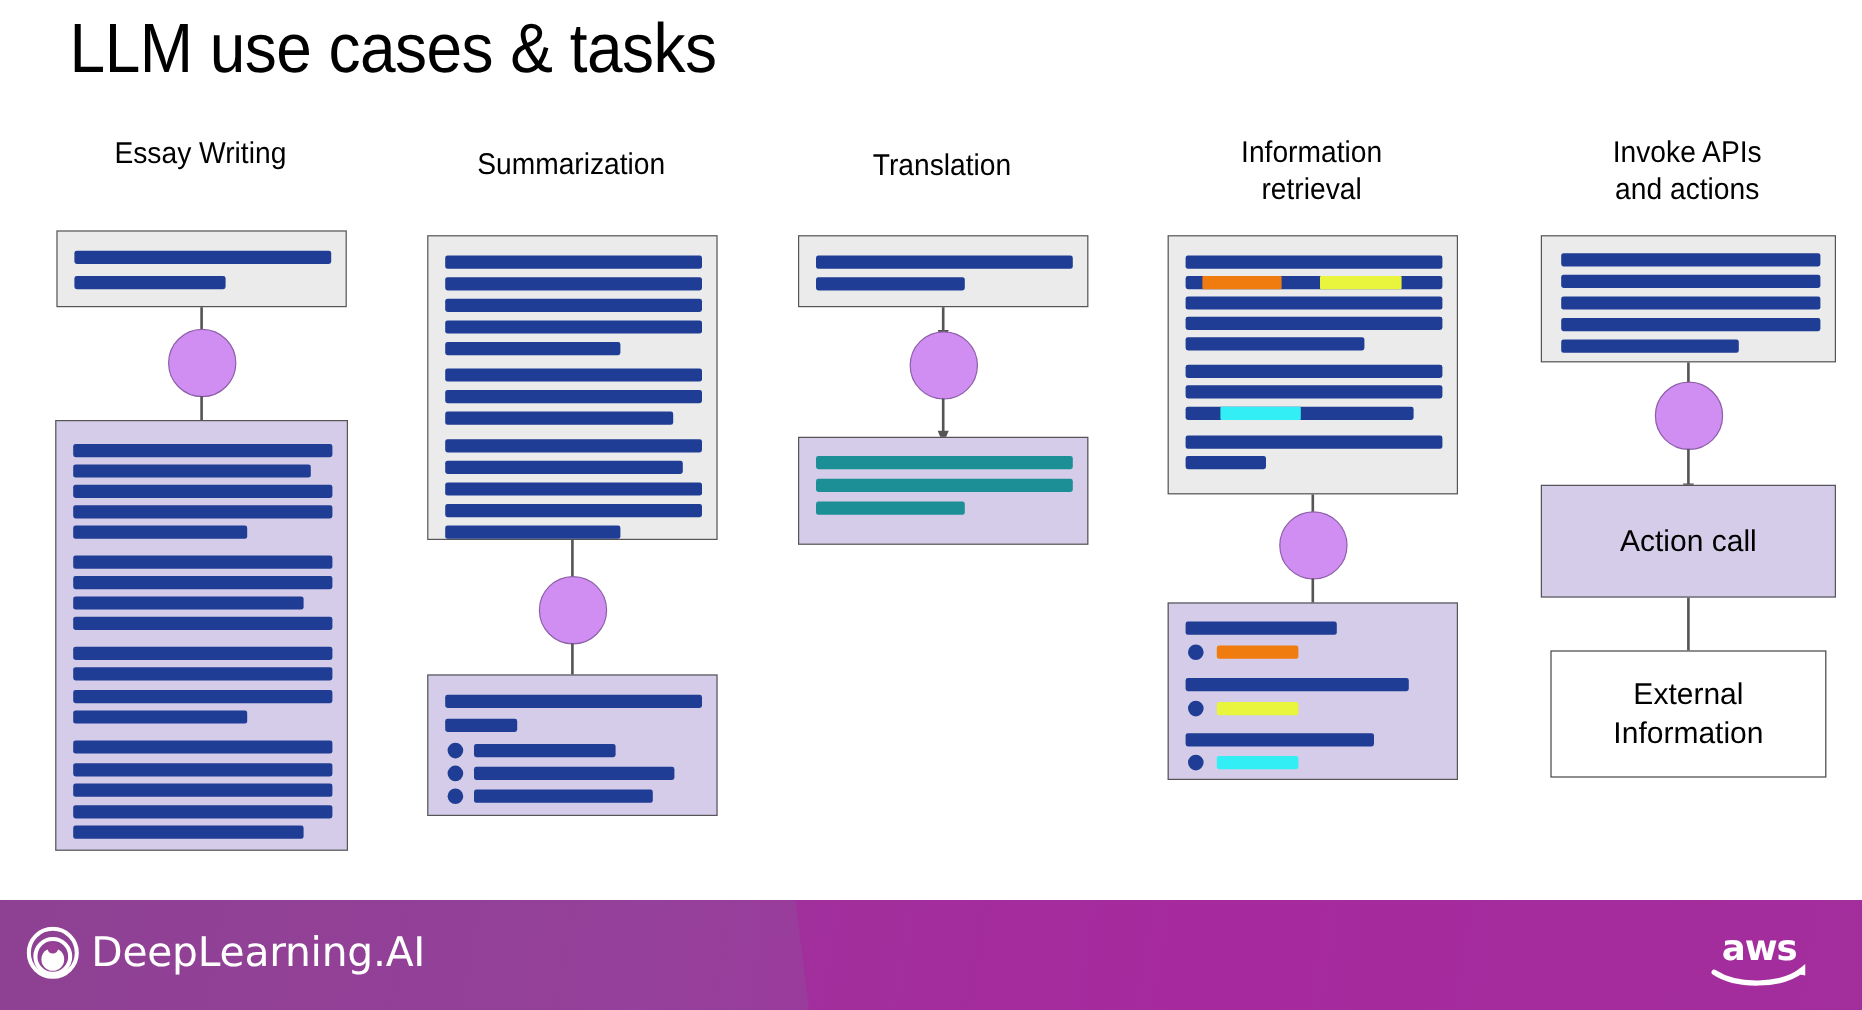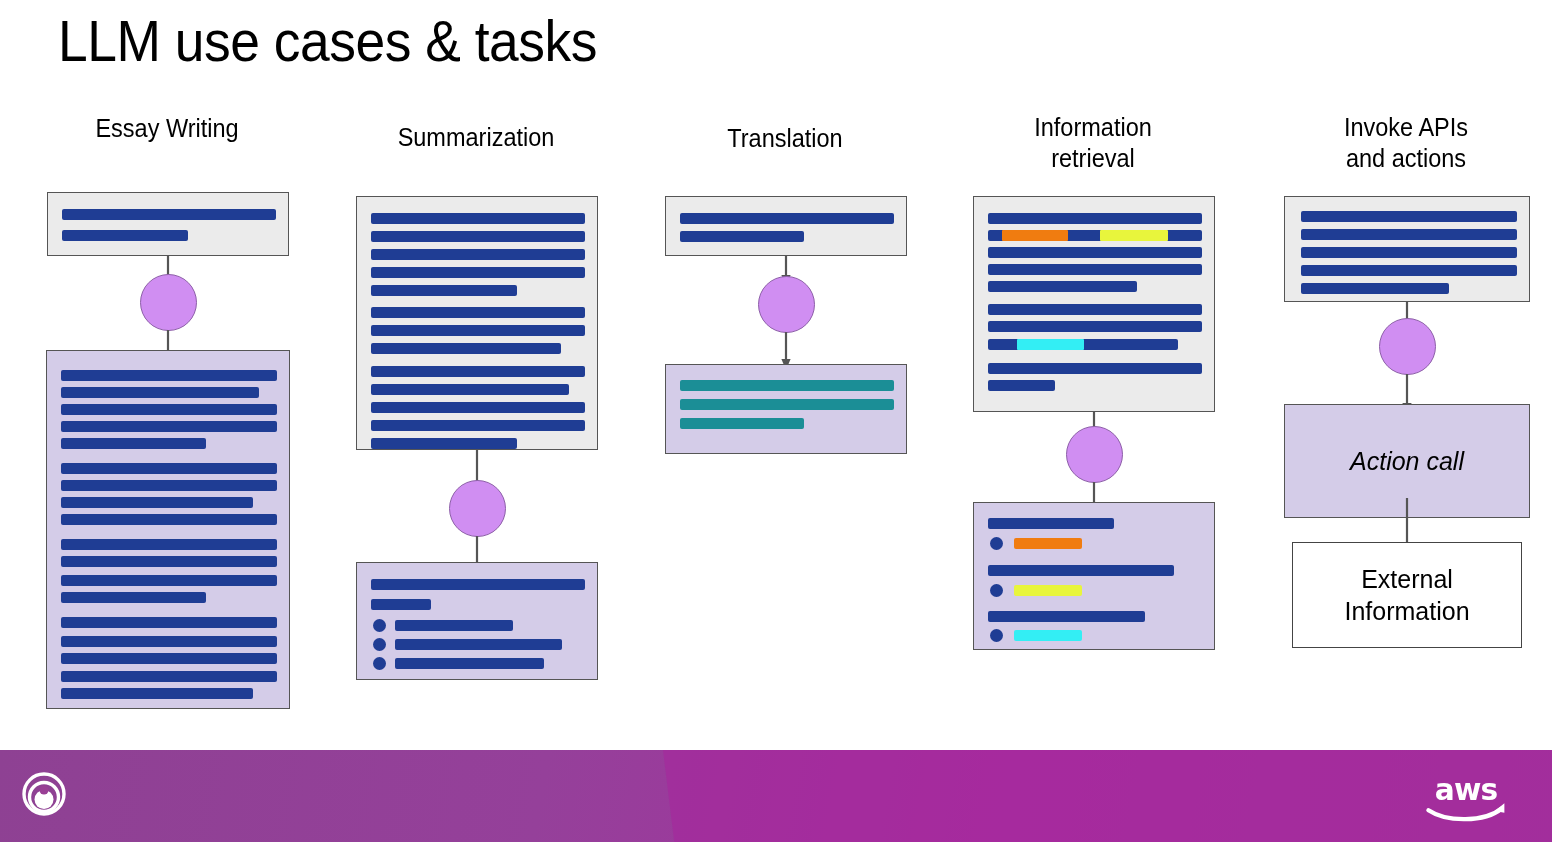--- a/index.html
+++ b/index.html
@@ -348,21 +348,21 @@
     <polygon points="8,30 3.4,19 12.6,19" fill="#555555"></polygon>
   </svg>
 
   <div class="llm-circle" style="left:1379px; top:318px; width:57px; height:57px;"></div>
 
   <svg class="arrow-svg" style="left:1399px; top:374px;" width="16" height="40" viewBox="0 0 16 40">
     <line x1="8" y1="0" x2="8" y2="34" stroke="#555555" stroke-width="2.2"></line>
     <polygon points="8,40 3.4,29 12.6,29" fill="#555555"></polygon>
   </svg>
 
-  <div class="doc output box-label" style="left:1284px; top:404px; width:246px; height:114px;font-style:italic;">
+  <div class="doc output box-label" style="left:1284px; top:404px; width:246px; height:94px;">
     <span>Action call</span>
   </div>
 
   <svg class="arrow-svg" style="left:1399px; top:498px;" width="16" height="64" viewBox="0 0 16 64">
     <line x1="8" y1="0" x2="8" y2="58" stroke="#555555" stroke-width="2.2"></line>
     <polygon points="8,64 3.4,53 12.6,53" fill="#555555"></polygon>
   </svg>
 
   <div class="doc plain box-label" style="left:1292px; top:542px; width:230px; height:106px; border-color:#444444; flex-direction:column;">
     <span>External</span>
@@ -374,20 +374,21 @@
     <div id="footer-wave2"></div>
 
     <div id="dl-logo">
       <svg width="44" height="44" viewBox="0 0 44 44">
         <circle cx="22" cy="22" r="20" fill="none" stroke="#ffffff" stroke-width="3.4"></circle>
         <circle cx="22" cy="25" r="14.5" fill="none" stroke="#ffffff" stroke-width="3.4"></circle>
         <circle cx="22" cy="27.5" r="9.5" fill="#ffffff"></circle>
         <circle cx="22" cy="18" r="4.6" fill="#993f95"></circle>
         <path d="M 22 42 A 20 20 0 0 0 38 34 L 22 34 Z" fill="#ffffff" opacity="0"></path>
       </svg>
+      <span id="dl-wordmark">DeepLearning.AI</span>
     </div>
 
     <svg id="aws-logo" viewBox="0 0 110 64">
       <text x="55" y="34" text-anchor="middle" fill="#ffffff" font-family="DejaVu Sans, sans-serif" font-size="34" font-weight="700" letter-spacing="-1">aws</text>
       <path d="M 12 46 C 33 60, 76 60, 96 44" stroke="#ffffff" stroke-width="5" fill="none" stroke-linecap="round"></path>
       <path d="M 99 38 L 99 49 L 88 47 Z" fill="#ffffff"></path>
     </svg>
   </div>
 
 </div>

